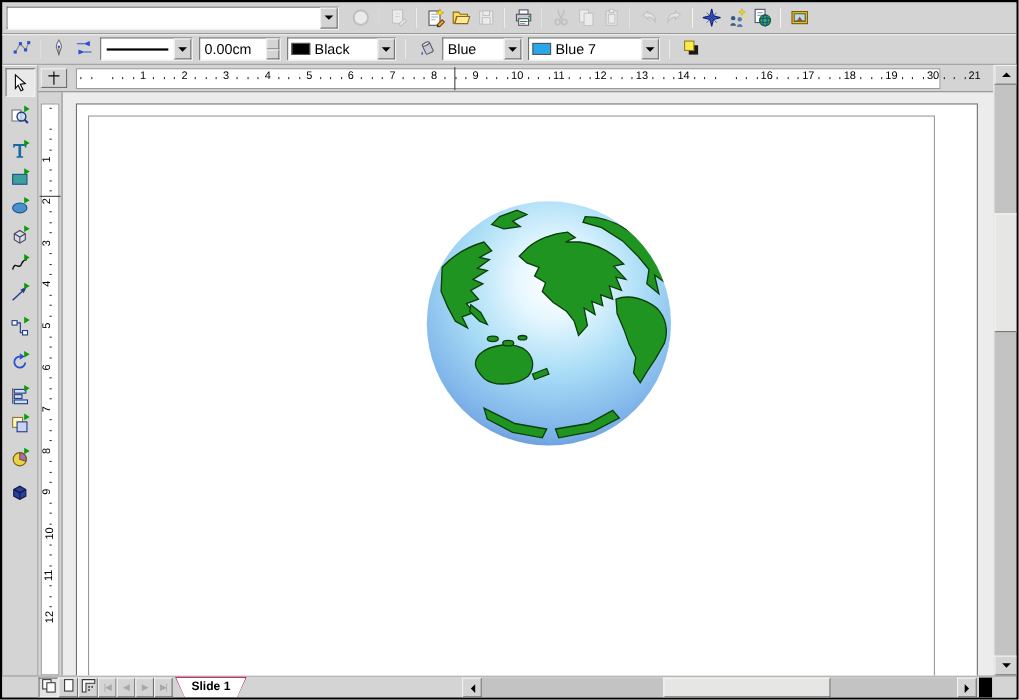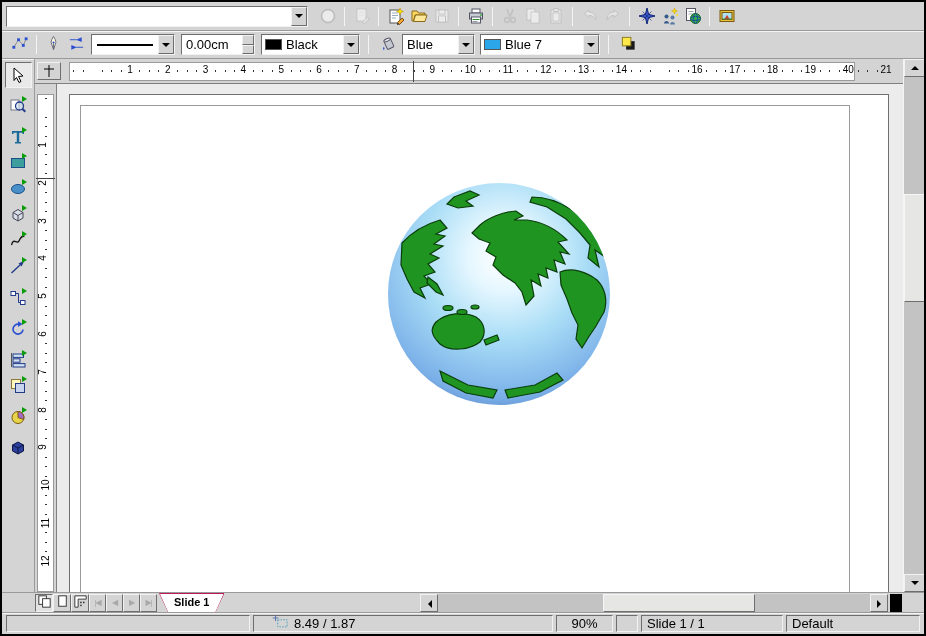--- a/index.html
+++ b/index.html
@@ -428,21 +428,21 @@
           <span class="hnum" style="left: 435.2px;">10</span>
           <span class="hnum" style="left: 473px;">11</span>
           <span class="hnum" style="left: 510.8px;">12</span>
           <span class="hnum" style="left: 548.6px;">13</span>
           <span class="hnum" style="left: 586.4px;">14</span>
           <span class="hnum" style="left: 624.2px; margin-top: 23px;">15</span>
           <span class="hnum" style="left: 662px;">16</span>
           <span class="hnum" style="left: 699.8px;">17</span>
           <span class="hnum" style="left: 737.6px;">18</span>
           <span class="hnum" style="left: 775.4px; text-align: right;">19</span>
-          <span class="hnum" style="left: 813.2px;">40</span>
+          <span class="hnum" style="left: 813.2px;">30</span>
           <span class="hnum" style="left: 851px;">21</span>
           <span class="htick" style="left: 38.3px;"></span>
           <span class="htick" style="left: 47.75px;"></span>
           <span class="htick" style="left: 66.65px;"></span>
           <span class="htick" style="left: 76.1px;"></span>
           <span class="htick" style="left: 85.55px;"></span>
           <span class="htick" style="left: 104.45px;"></span>
           <span class="htick" style="left: 113.9px;"></span>
           <span class="htick" style="left: 123.35px;"></span>
           <span class="htick" style="left: 142.25px;"></span>
@@ -641,33 +641,13 @@
       <button class="hs-btn hs-left"></button>
       <div class="hs-track">
         <div class="hs-thumb"></div>
       </div>
       <button class="hs-btn hs-right"></button>
       <div class="splitter"></div>
       <div class="tab-corner"></div>
     </div>
   </div>
 
-  <div class="statusbar">
-    <div class="panel" style="width:244px;"></div>
-    <div class="panel" style="width:300px;padding-left:18px;gap:6px;">
-      <span><svg width="16" height="16" viewBox="0 0 18 18">
-            <path d="M4 1.5 L4 8 M0.8 4.5 L7.2 4.5" stroke="#4a6aa8" fill="none"></path>
-            <rect x="6.5" y="6.5" width="10.5" height="8" fill="none" stroke="#3a9ab0" stroke-dasharray="1.6 1.6"></rect>
-          </svg></span>
-      <span>8.49 / 1.87</span>
-    </div>
-    <div class="panel" style="width:57px;justify-content:center;">
-      <span>90%</span>
-    </div>
-    <div class="panel" style="width:22px;"></div>
-    <div class="panel" style="width:142px;">
-      <span>Slide 1 / 1</span>
-    </div>
-    <div class="panel" style="flex:1;">
-      <span>Default</span>
-    </div>
-  </div>
 </div>
 
 </body></html>

